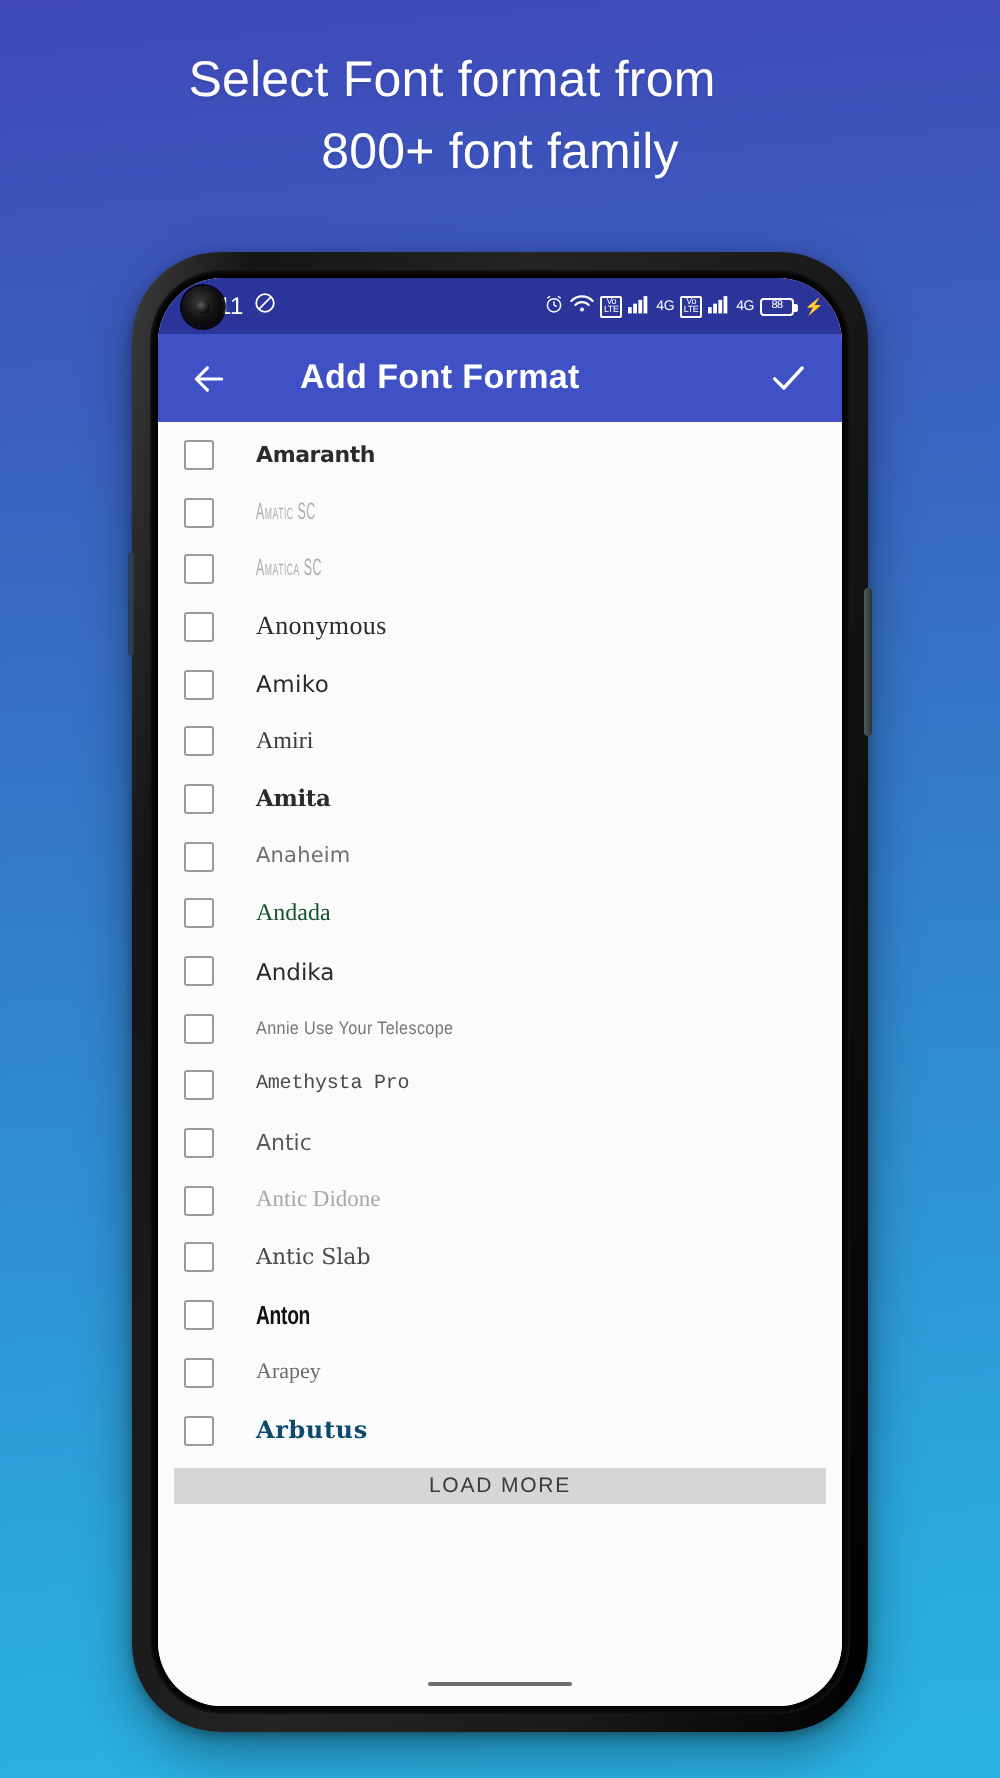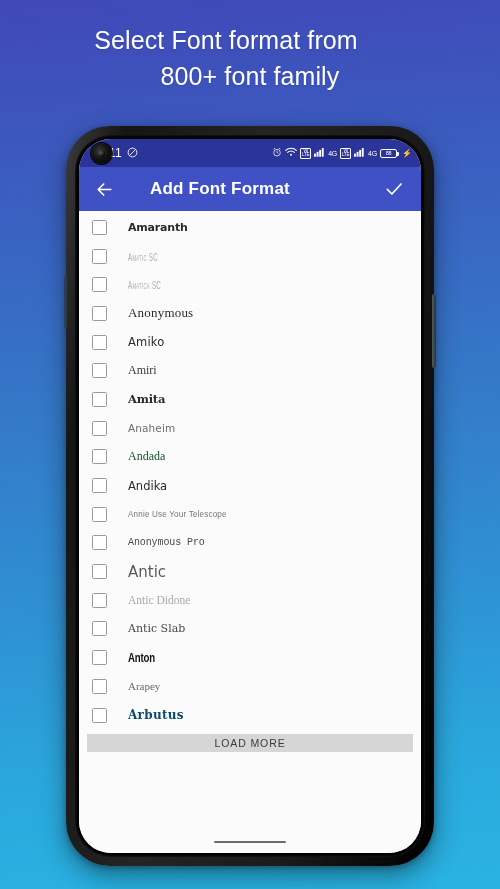--- a/index.html
+++ b/index.html
@@ -225,21 +225,21 @@
   .f-amatica    { font-family:"Liberation Sans Narrow","Liberation Sans",sans-serif; font-size:10px; color:#aeaeae; letter-spacing:.4px; transform:scaleX(.62) scaleY(1.18); transform-origin:left center; font-variant:small-caps; }
   .f-amethysta  { font-family:"Liberation Serif",serif; font-size:13px; color:#2b2b2b; letter-spacing:.2px; }
   .f-amiko      { font-family:"DejaVu Sans",sans-serif; font-size:11.5px; letter-spacing:.2px; }
   .f-amiri      { font-family:"Liberation Serif",serif; font-size:12px; color:#3a3a3a; }
   .f-amita      { font-family:"DejaVu Serif",serif; font-size:11.5px; font-weight:bold; letter-spacing:-0.2px; }
   .f-anaheim    { font-family:"DejaVu Sans",sans-serif; font-size:10.5px; color:#6e6e6e; letter-spacing:.1px; }
   .f-andada     { font-family:"Liberation Serif",serif; font-size:12px; color:#14532d; }
   .f-andika     { font-family:"DejaVu Sans",sans-serif; font-size:11.5px; color:#2b2b2b; }
   .f-annie      { font-family:"Liberation Sans Narrow","Liberation Sans",sans-serif; font-size:9px; color:#777; letter-spacing:.2px; transform:scaleX(.9); transform-origin:left center; }
   .f-anonymous  { font-family:"Liberation Mono",monospace; font-size:10px; color:#4a4a4a; letter-spacing:-.1px; }
-  .f-antic      { font-family:"DejaVu Sans",sans-serif; font-size:15px; color:#5a5a5a; }
+  .f-antic      { font-family:"DejaVu Sans",sans-serif; font-size:11px; color:#5a5a5a; }
   .f-anticdid   { font-family:"Liberation Serif",serif; font-size:11.5px; color:#a8a8a8; }
   .f-anticslab  { font-family:"DejaVu Serif",serif; font-size:11px; color:#4a4a4a; }
   .f-anton      { font-family:"Liberation Sans Narrow","Liberation Sans",sans-serif; font-size:13px; font-weight:bold; color:#111; transform:scaleX(.74); transform-origin:left center; letter-spacing:-.2px; }
   .f-arapey     { font-family:"Liberation Serif",serif; font-size:11px; color:#6b6b6b; }
   .f-arbutus    { font-family:"DejaVu Serif",serif; font-size:12px; font-weight:bold; color:#0c4a6e; letter-spacing:.3px; }
 
   
   .loadmore-wrap { padding: 5px 8px 0 8px; }
   .loadmore {
     height: 18px;
@@ -411,21 +411,21 @@
             <div class="row">
               <div class="cb"></div>
               <span class="row-label f-andika">Andika</span>
             </div>
             <div class="row">
               <div class="cb"></div>
               <span class="row-label f-annie">Annie Use Your Telescope</span>
             </div>
             <div class="row">
               <div class="cb"></div>
-              <span class="row-label f-anonymous">Anonymous Pro</span>
+              <span class="row-label f-anonymous">Amethysta Pro</span>
             </div>
             <div class="row">
               <div class="cb"></div>
               <span class="row-label f-antic">Antic</span>
             </div>
             <div class="row">
               <div class="cb"></div>
               <span class="row-label f-anticdid">Antic Didone</span>
             </div>
             <div class="row">

